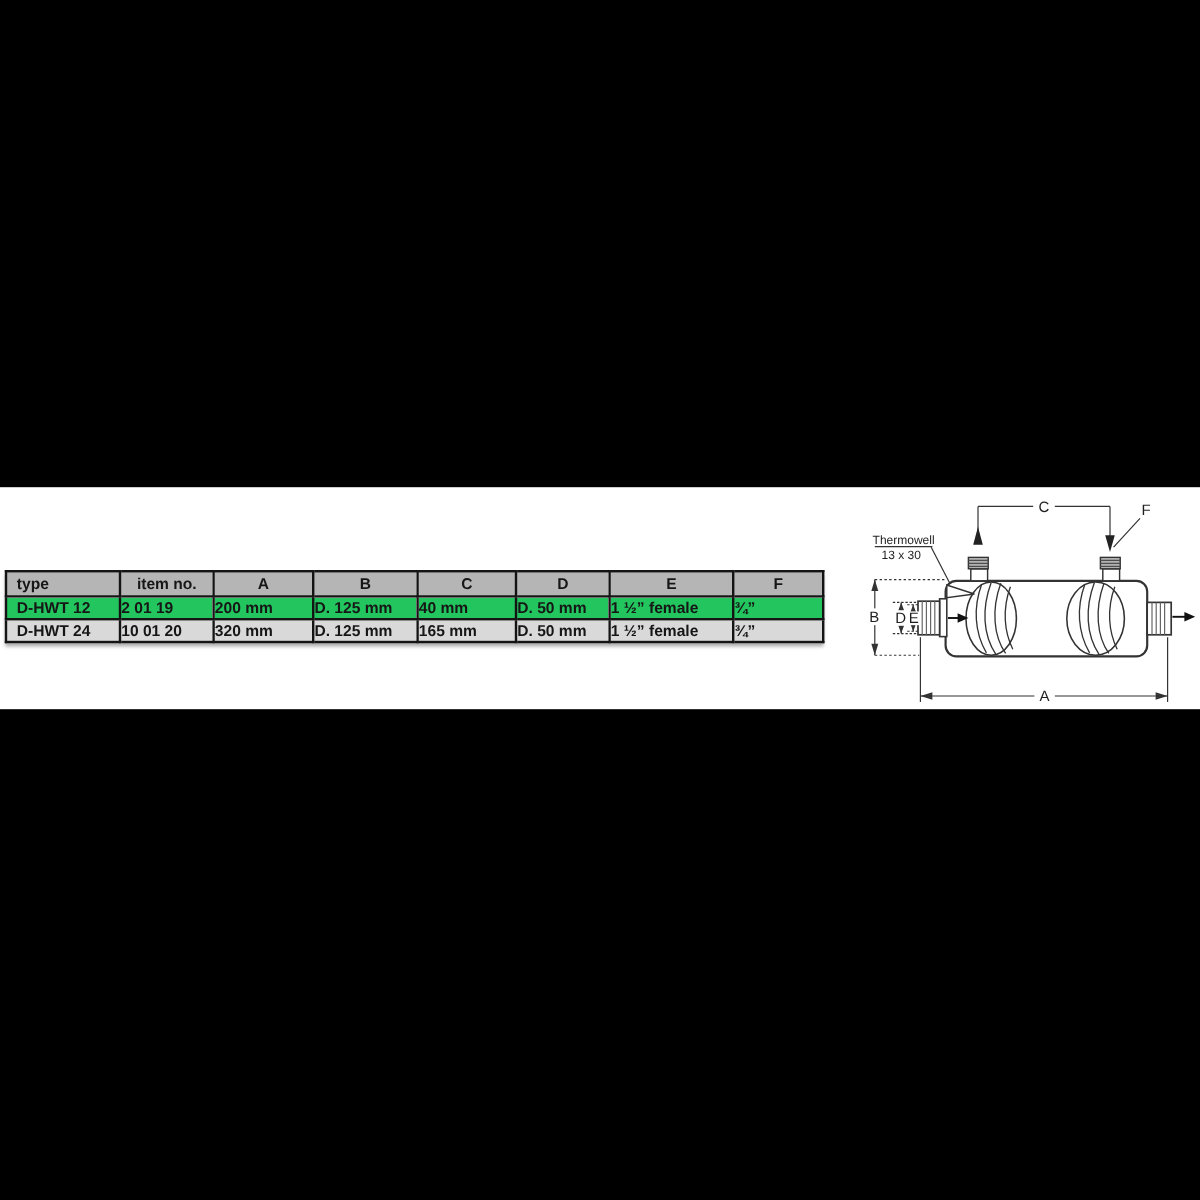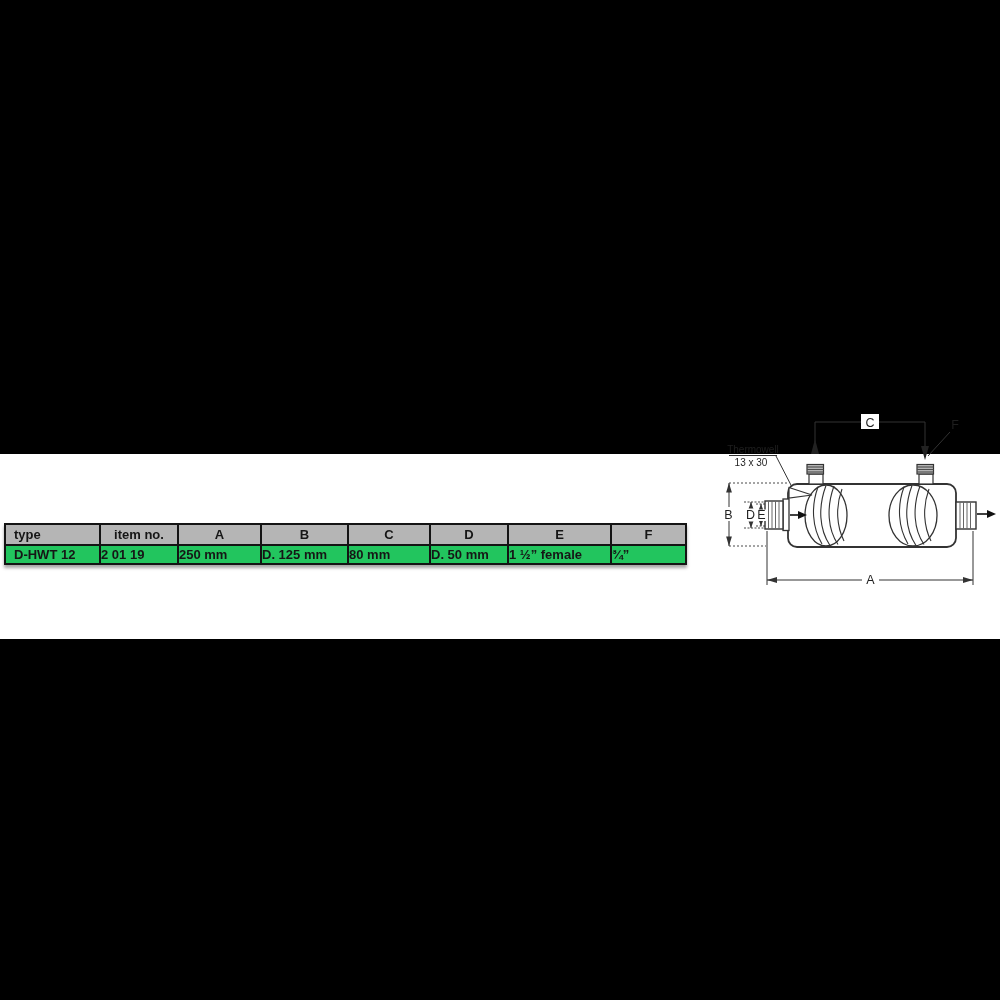--- a/index.html
+++ b/index.html
@@ -4,21 +4,20 @@
 <style>
   html,body { margin:0; padding:0; background:#000; }
   .stage {
     position:relative; width:1000px; height:1000px;
     background:#000; overflow:hidden;
     font-family:"Liberation Sans", sans-serif;
   }
   .panel {
     position:absolute; left:0; top:406px; width:1000px; height:185px;
     background:#ffffff;
-    margin-top:48px;
   }
   table.spec {
     position:absolute; left:4px; top:69px;
     border-collapse:collapse; table-layout:fixed; width:681px;
     font-family:"Liberation Sans", sans-serif;
     font-size:13px; font-weight:bold; color:#161616;
     box-shadow:0 3px 3px rgba(0,0,0,0.35);
   }
   table.spec th, table.spec td {
     border:2px solid #141414; padding:0; height:17px;
@@ -61,23 +60,33 @@
           <th>C</th>
           <th>D</th>
           <th>E</th>
           <th>F</th>
         </tr>
       </thead>
       <tbody>
         <tr>
           <td class="cell-left">D-HWT 12</td>
           <td>2 01 19</td>
-          <td>250 mm</td>
+          <td>200 mm</td>
           <td>D. 125 mm</td>
-          <td>80 mm</td>
+          <td>40 mm</td>
+          <td>D. 50 mm</td>
+          <td>1 ½” female</td>
+          <td>¾”</td>
+        </tr>
+        <tr class="alt">
+          <td class="cell-left">D-HWT 24</td>
+          <td>10 01 20</td>
+          <td>320 mm</td>
+          <td>D. 125 mm</td>
+          <td>165 mm</td>
           <td>D. 50 mm</td>
           <td>1 ½” female</td>
           <td>¾”</td>
         </tr>
       </tbody>
     </table>
   </div>
 
   <svg class="drawing" width="1000" height="1000" viewBox="0 0 1000 1000">
 

